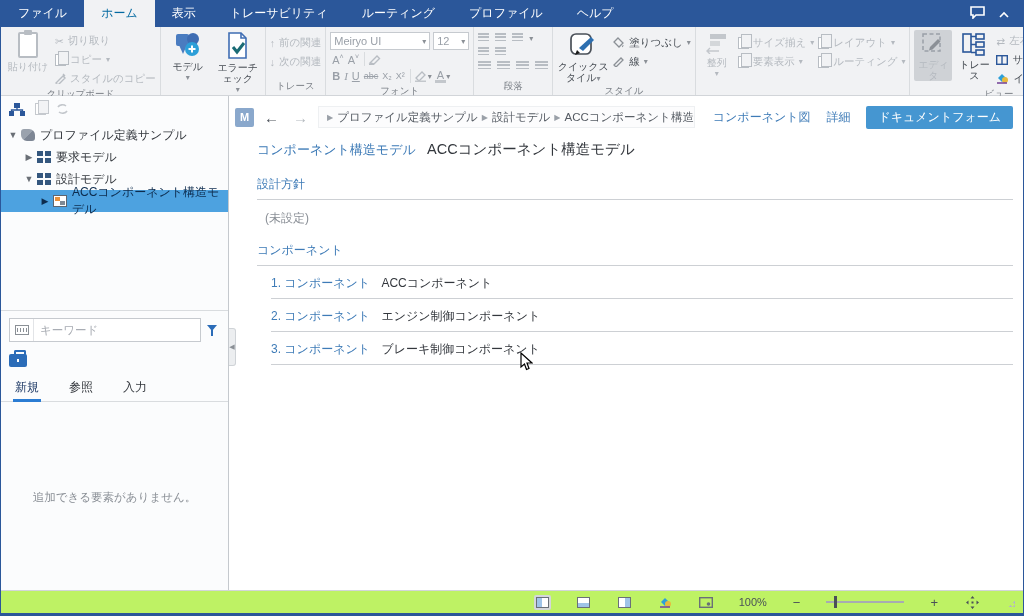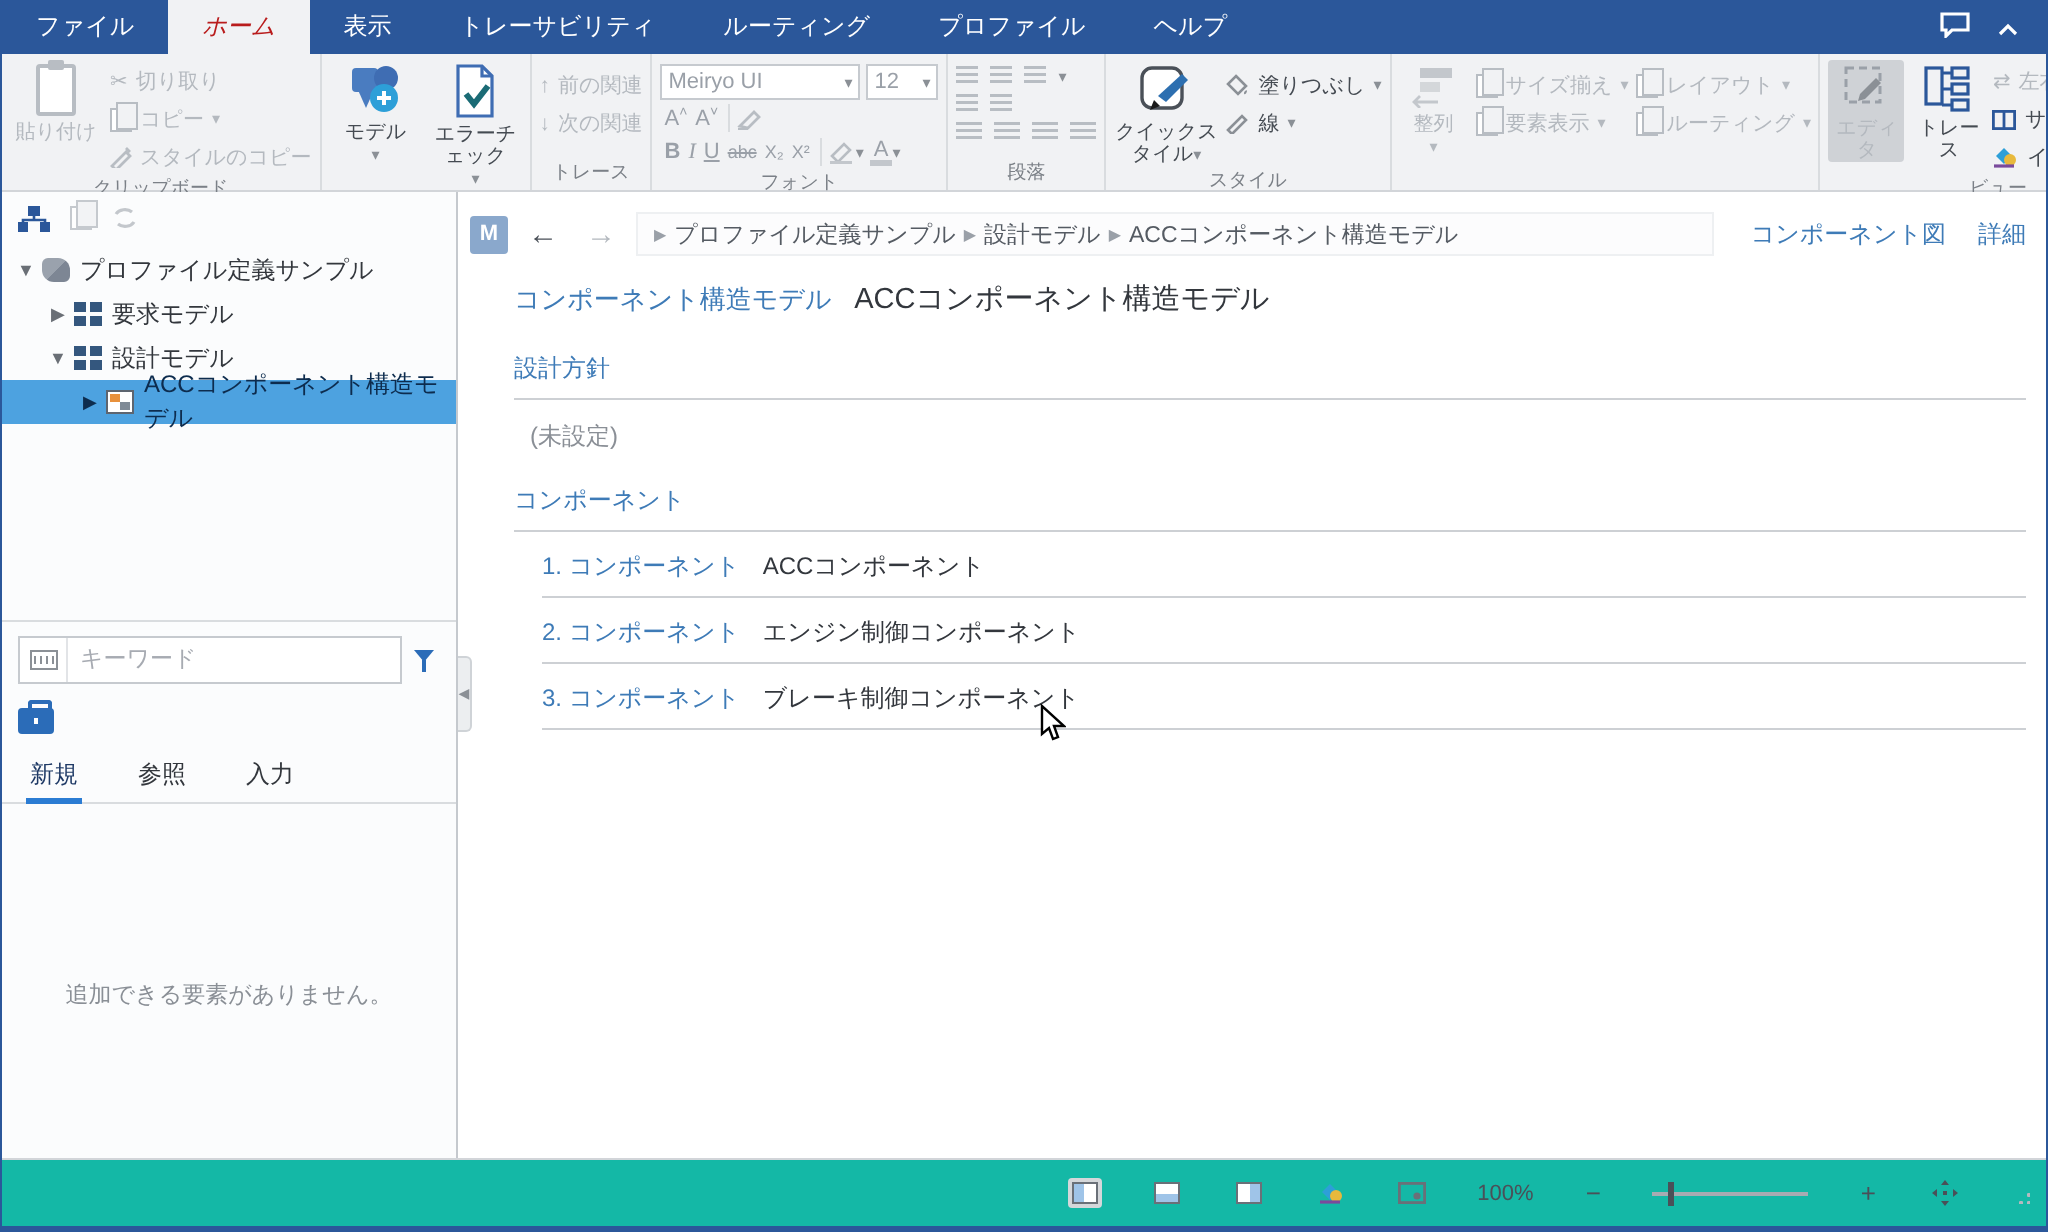--- a/index.html
+++ b/index.html
@@ -4,21 +4,21 @@
 <style>
   * { margin:0; padding:0; box-sizing:border-box; }
   html,body { width:1024px; height:616px; }
   body { font-family:"Liberation Sans","DejaVu Sans",sans-serif; font-size:12px; color:#3b3f46; background:#fff; }
   .app { position:relative; width:1024px; height:616px; overflow:hidden; border-left:1px solid #2b579a; border-right:1px solid #2b579a; display:flex; flex-direction:column; background:#fff; }
 
   
   .topbar { height:27px; background:#2b579a; display:flex; align-items:stretch; flex:none; }
   .menu-tabs { display:flex; align-items:stretch; }
   .mtab { color:#fff; font-size:12px; padding:0 17px; display:flex; align-items:center; cursor:default; }
-  .mtab.active { background:#f1f2f4; color:#b91c1c;font-style:italic; }
+  .mtab.active { background:#f1f2f4; color:#0369a1; }
   .topbar-right { margin-left:auto; display:flex; align-items:center; gap:14px; padding-right:14px; color:#fff; }
 
   
   .ribbon { height:69px; background:#f1f2f4; border-bottom:1px solid #d2d5d9; display:flex; align-items:stretch; flex:none; }
   .rgroup { display:flex; flex-direction:column; border-right:1px solid #d9dcdf; padding:3px 4px 0 4px; }
   .rg-body { flex:1; display:flex; align-items:flex-start; gap:4px; }
   .rg-label { text-align:center; font-size:9.5px; color:#7b8087; padding:1px 0 2px 0; }
   .rbig { display:flex; flex-direction:column; align-items:center; width:46px; padding-top:2px; font-size:10px; line-height:11px; text-align:center; color:#454b52; }
   .rbig .cap { margin-top:3px; }
   .rbig.active-btn { background:#cfd2d6; border-radius:2px; }
@@ -99,21 +99,21 @@
   .t-type { color:#3e7bb7; font-size:13px; margin-right:8px; }
   .t-name { color:#33373d; font-size:14.5px; }
   .section { margin-left:22px; }
   .sec-head { color:#3e7bb7; font-size:12px; padding:13px 0 6px 0; border-bottom:1px solid #cdd0d4; }
   .sec-value { color:#8a8f96; font-size:12px; padding:10px 0 2px 8px; }
   .item-row { margin-left:14px; padding:9px 0 6px 0; border-bottom:1px solid #cdd0d4; font-size:12px; }
   .item-label { color:#3e7bb7; margin-right:8px; }
   .item-name { color:#33373d; }
 
   
-  .statusbar { height:34px; flex:none; background:#14b8a6; border-top:1px solid #d2d5d9; display:flex; align-items:center; justify-content:flex-end; gap:24px; padding:0 8px; }
+  .statusbar { height:23px; flex:none; background:#bef264; border-top:1px solid #d2d5d9; display:flex; align-items:center; justify-content:flex-end; gap:24px; padding:0 8px; }
   .sb-ico { width:17px; height:15px; display:flex; align-items:center; justify-content:center; border-radius:2px; }
   .sb-ico.active { background:#d4d7da; }
   .pane { width:13px; height:11px; border:1px solid #6a7widthed; border:1px solid #6a7078; background:#fff; position:relative; }
   .pane.full:before { content:""; position:absolute; left:0; top:0; width:5px; height:9px; background:#9fc4e8; }
   .pane.hsplit:before { content:""; position:absolute; left:0; top:5px; right:0; height:4px; background:#9fc4e8; }
   .pane.vsplit:before { content:""; position:absolute; right:0; top:0; width:5px; height:9px; background:#9fc4e8; }
   .zoom-label { font-size:11px; color:#4a5058; }
   .zminus,.zplus { font-size:13px; color:#4a5058; padding:0 2px; }
   .zslider { width:78px; height:2px; background:#a7abb2; position:relative; }
   .zthumb { position:absolute; left:8px; top:-5px; width:3px; height:12px; background:#4a5058; }
@@ -478,20 +478,21 @@
           <span>プロファイル定義サンプル</span>
           <span class="crumb-sep">▶</span>
           <span>設計モデル</span>
           <span class="crumb-sep">▶</span>
           <span>ACCコンポーネント構造モデル</span>
 
         </div>
         <div class="view-links">
           <span class="vlink">コンポーネント図</span>
           <span class="vlink">詳細</span>
+          <span class="vbtn">ドキュメントフォーム</span>
         </div>
       </div>
 
       <div class="doc-title">
         <span class="t-type">コンポーネント構造モデル</span>
         <span class="t-name">ACCコンポーネント構造モデル</span>
       </div>
 
       <div class="section">
         <div class="sec-head">設計方針</div>

